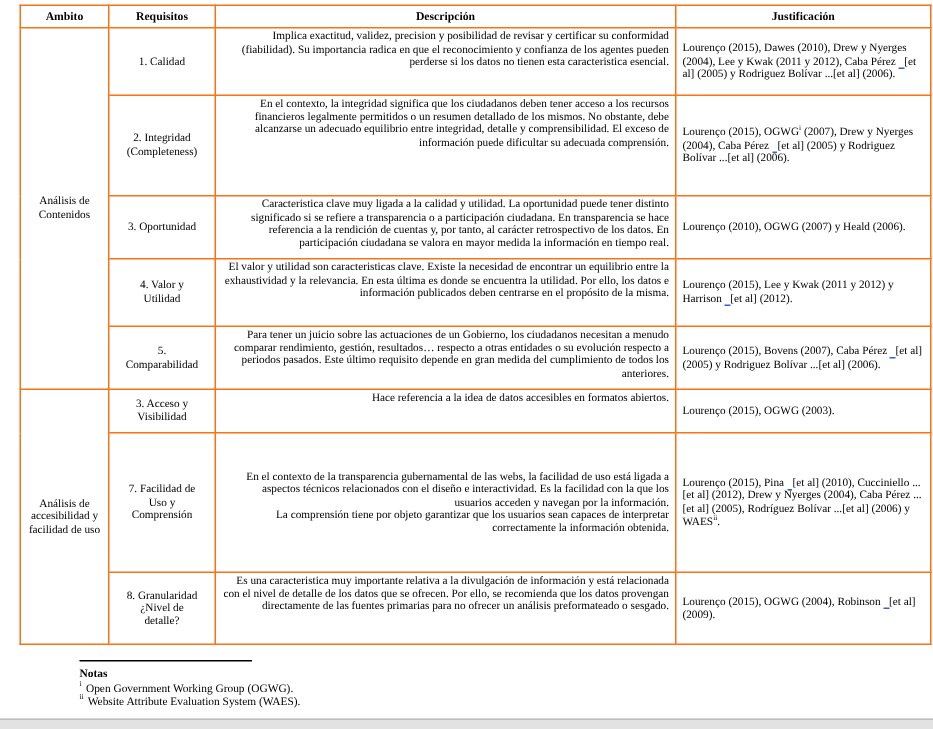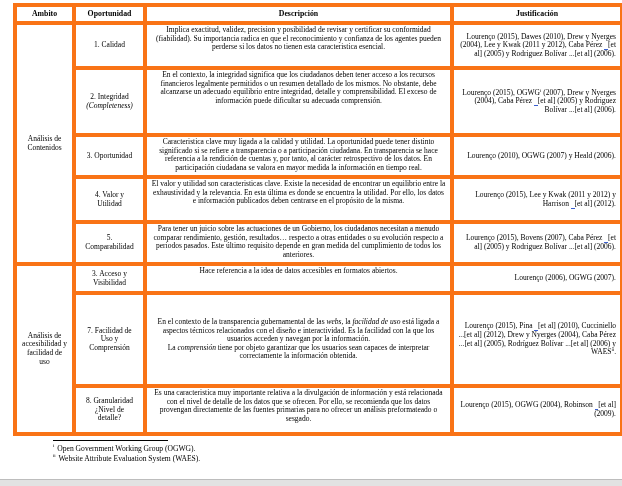--- a/index.html
+++ b/index.html
@@ -8,39 +8,39 @@
     font-family:"Liberation Serif","DejaVu Serif",serif;
     color:#000;position:relative;
   }
   .page{position:absolute;inset:0;background:#fff;}
   table.tbl{
     position:absolute;left:13px;top:3px;width:607px;
     border-collapse:collapse;table-layout:fixed;
     font-size:7.5px;line-height:8.6px;
   }
   .tbl th,.tbl td{
-    border:4px solid #f97316;
+    border:1px solid #f97316;
     padding:1px 4px;
     white-space:pre-line;
     overflow:hidden;
   }
   .tbl th{
     font-weight:bold;text-align:center;vertical-align:middle;
     font-size:7.8px;height:14px;padding:0 2px;
   }
   td.amb{vertical-align:middle;text-align:center;padding-left:4px;}
   td.req{vertical-align:middle;text-align:center;}
-  td.desc{vertical-align:top;text-align:center;}
+  td.desc{vertical-align:top;text-align:right;}
   td.desc.vmid{vertical-align:middle;}
-  td.just{vertical-align:middle;text-align:right;}
+  td.just{vertical-align:middle;text-align:left;}
   tr.h14{height:14px;} tr.h45{height:45px;} tr.h67{height:67px;}
   tr.h42{height:42px;} tr.h29{height:29px;} tr.h93{height:93px;}
   tr.h48{height:48px;}
   
-  .s-it{font-style:italic;}
+  .s-it{}
   .s-sup{vertical-align:super;font-size:0.65em;line-height:0;}
   .s-bl{border-bottom:1.5px solid #3a5fd0;}
   .s-sp{text-decoration-style:wavy;
         text-decoration-color:#cc0000;text-decoration-thickness:1px;
         text-decoration-skip-ink:none;}
   
   .notes{position:absolute;left:53px;top:440px;font-size:7.6px;line-height:9.5px;}
   .notes .rule{width:115px;height:1px;background:#000;margin-bottom:3px;}
   .notes .title{font-weight:bold;}
   .notes .item .s-sup{margin-right:1px;}
@@ -58,21 +58,21 @@
   <table class="tbl">
     <colgroup>
       <col style="width:59px">
         <col style="width:71px">
       <col style="width:307px">
         <col style="width:170px">
     </colgroup>
     <thead>
       <tr class="h14">
         <th>Ambito</th>
-        <th>Oportunidad</th>
+        <th>Requisitos</th>
         <th>Descripción</th>
         <th>Justificación</th>
       </tr>
     </thead>
     <tbody>
       <tr class="h45">
         <td class="amb" rowspan="5">Análisis de
 Contenidos</td>
         <td class="req"><span>1. Calidad</span></td>
         <td class="desc"><span>Implica exactitud, validez, precision y posibilidad de revisar y certificar su conformidad (fiabilidad). Su importancia radica en que el reconocimiento y confianza de los agentes pueden perderse si los datos no tienen esta caracteristica esencial.</span></td>
@@ -101,21 +101,21 @@
         <td class="desc"><span>Para tener un juicio sobre las actuaciones de un Gobierno, los ciudadanos necesitan a menudo comparar rendimiento, gestión, resultados… respecto a otras entidades o su evolución respecto a periodos pasados. Este último requisito depende en gran medida del cumplimiento de todos los anteriores.</span></td>
         <td class="just"><span>Lourenço (2015), Bovens (2007), Caba Pérez </span><span class="s-bl">&nbsp;&nbsp;</span><span>[et al] (2005) y Rodriguez Bolívar ...[et al] (2006).</span></td>
       </tr>
       <tr class="h29">
         <td class="amb" rowspan="3">Análisis de
 accesibilidad y
 facilidad de uso</td>
         <td class="req"><span>3. Acceso y
 Visibilidad</span></td>
         <td class="desc"><span>Hace referencia a la idea de datos accesibles en formatos abiertos.</span></td>
-        <td class="just"><span>Lourenço (2006), OGWG (2007).</span></td>
+        <td class="just"><span>Lourenço (2015), OGWG (2003).</span></td>
       </tr>
       <tr class="h93">
         <td class="req"><span>7. Facilidad de
 Uso y
 Comprensión</span></td>
         <td class="desc vmid"><span>En el contexto de la transparencia gubernamental de las </span><span class="s-it">webs</span><span>, la </span><span class="s-it">facilidad de uso</span><span> está ligada a aspectos técnicos relacionados con el diseño e interactividad. Es la facilidad con la que los usuarios acceden y navegan por la información.
 La </span><span class="s-it">comprensión</span><span> tiene por objeto garantizar que los usuarios sean capaces de interpretar correctamente la información obtenida.</span></td>
         <td class="just"><span>Lourenço (2015), Pina </span><span class="s-bl">&nbsp;&nbsp;</span><span>[et al] (2010), Cucciniello ...[et al] (2012), Drew y Nyerges (2004), Caba Pérez ...[et al] (2005), Rodríguez Bolívar ...[et al] (2006) y WAES</span><span class="s-sup">ii</span><span>.</span></td>
       </tr>
       <tr class="h48">
@@ -123,19 +123,20 @@
 ¿Nivel de
 detalle?</span></td>
         <td class="desc"><span>Es una caracteristica muy importante relativa a la divulgación de información y está relacionada con el nivel de detalle de los datos que se ofrecen. Por ello, se recomienda que los datos provengan directamente de las fuentes primarias para no ofrecer un análisis preformateado o sesgado.</span></td>
         <td class="just"><span>Lourenço (2015), OGWG (2004), Robinson </span><span class="s-bl">&nbsp;&nbsp;</span><span>[et al] (2009).</span></td>
       </tr>
     </tbody>
   </table>
 
   <div class="notes">
     <div class="rule"></div>
+    <div class="title">Notas</div>
     <div class="item"><span class="s-sup">i</span><span> Open Government Working Group (OGWG).</span></div>
     <div class="item"><span class="s-sup">ii</span><span> Website Attribute Evaluation System (WAES).</span></div>
   </div>
 
   <div class="bottom-strip"></div>
 
 </div>
 
 </body></html>

